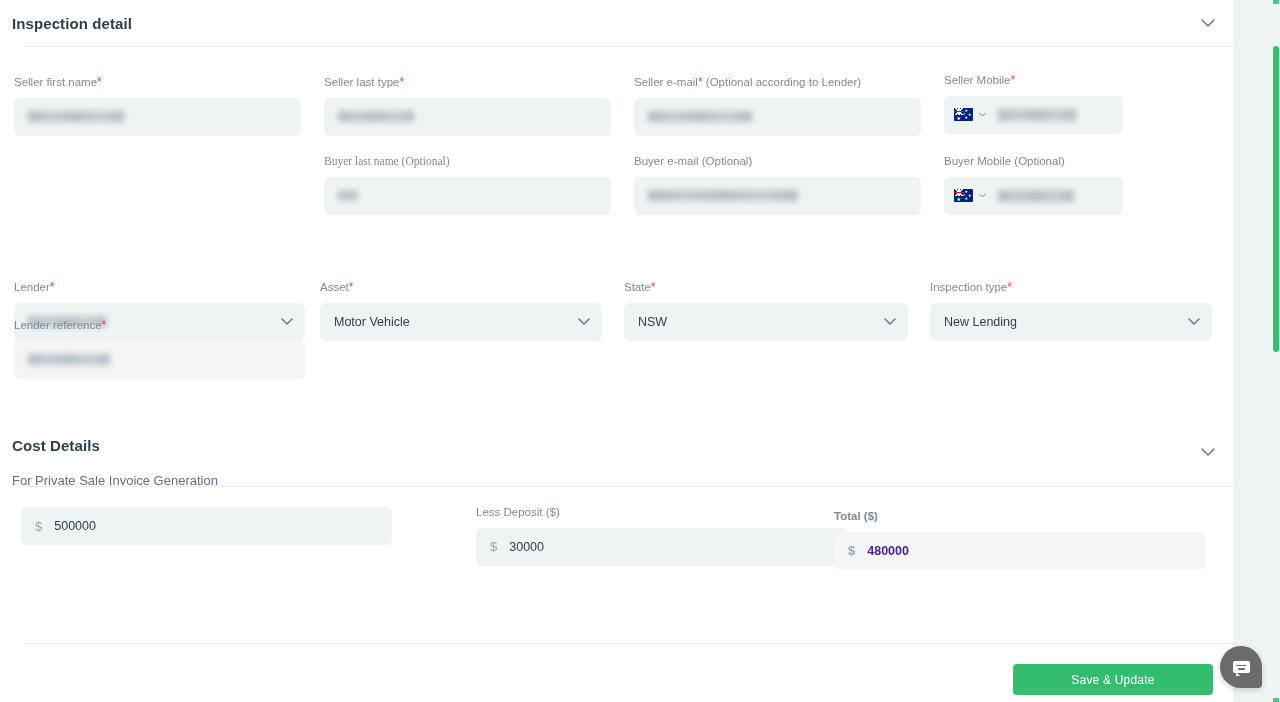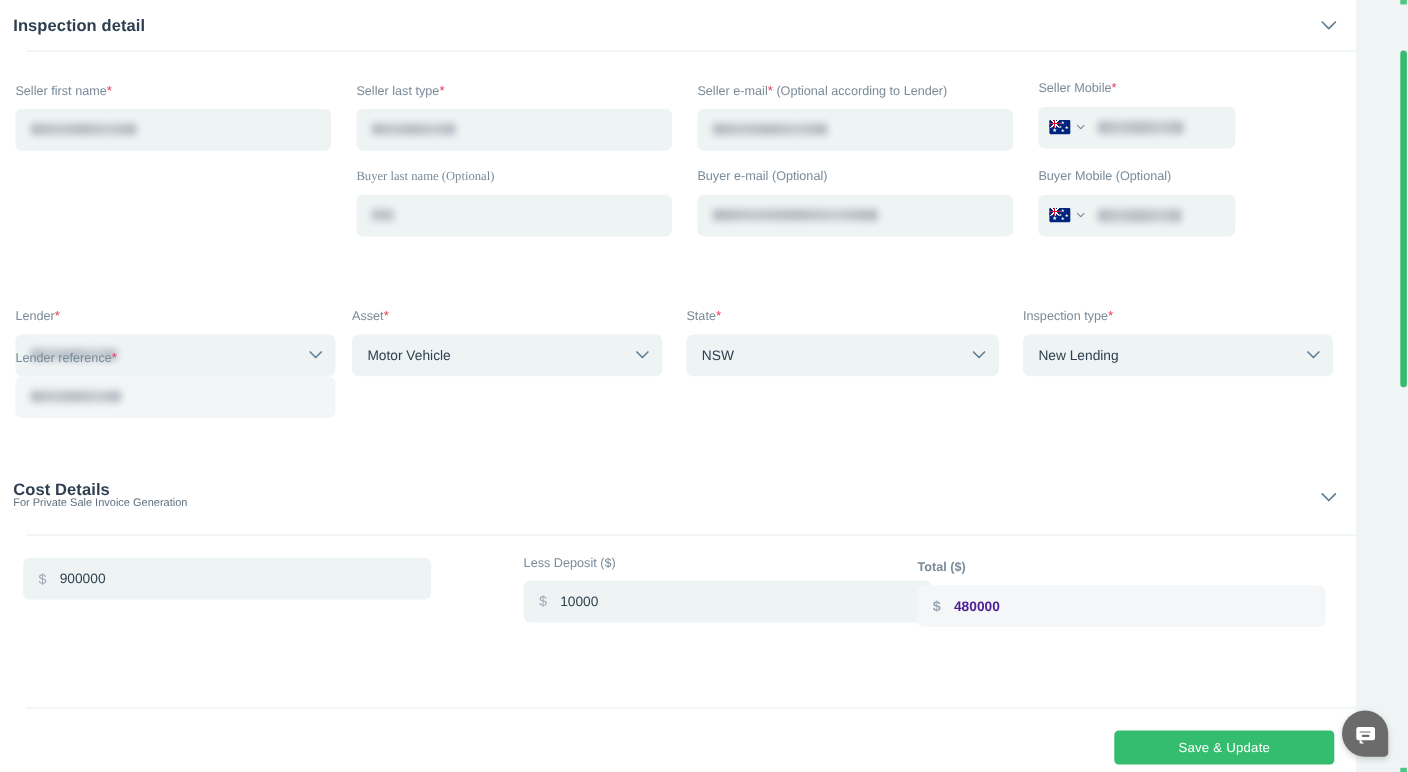--- a/index.html
+++ b/index.html
@@ -45,23 +45,23 @@
     padding: 0 12px;
   }
   .section-title {
     font-size: 15px;
     font-weight: bold;
     color: #2c3e50;
     letter-spacing: .1px;
     line-height: 1;
   }
   .section-sub {
-    font-size: 10px;
+    font-size: 13px;
     color: #5f7180;
-    margin-top: 0;
+    margin-top: 21px;
     line-height: 1;
   }
   .section-chevron {
     position: absolute;
     right: 14px;
     top: 50%;
     transform: translateY(-50%);
     width: 22px; height: 22px;
     display: flex; align-items: center; justify-content: center;
     cursor: pointer;
@@ -481,29 +481,29 @@
         </svg>
       </span>
     </div>
     <div class="divider" style="position:absolute; left:12px; top:486px; width:1209px;"></div>
 
     <div class="row" style="top:507px; height:60px;">
 
       <div class="field" style="left:21px; top:0; width:371px;">
         <div class="money">
           <span class="cur">$</span>
-          <span class="amt">900000</span>
+          <span class="amt">500000</span>
         </div>
       </div>
 
       <div class="field" style="left:428px; top:0; width:371px;margin-left:48px;">
         <div class="label">Less Deposit ($)</div>
         <div class="money">
           <span class="cur">$</span>
-          <span class="amt">10000</span>
+          <span class="amt">30000</span>
         </div>
       </div>
 
       <div class="field" style="left:834px; top:4px; width:371px;font-weight:bold;">
         <div class="label">Total ($)</div>
         <div class="money readonly">
           <span class="cur">$</span>
           <span class="amt">480000</span>
         </div>
       </div>

